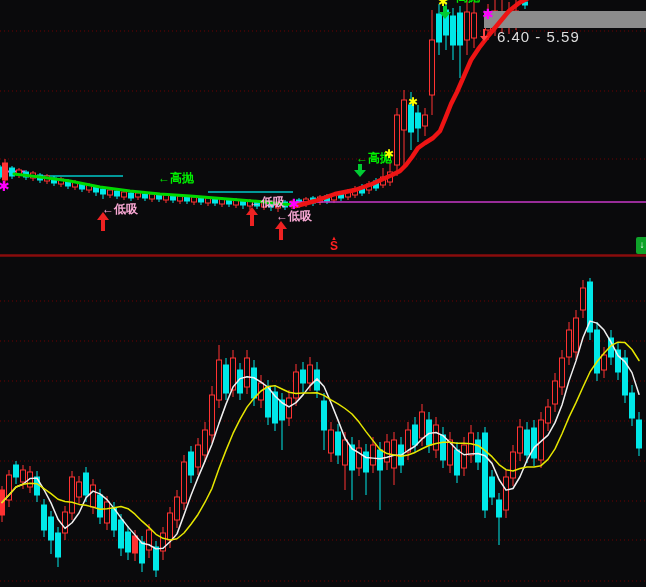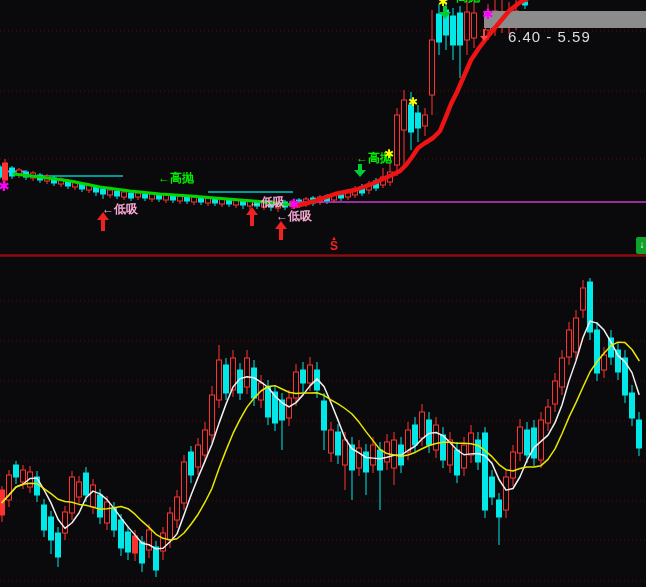--- a/index.html
+++ b/index.html
@@ -392,21 +392,21 @@
       <polyline points="293,202 646,202" fill="none" stroke="#c838c8" stroke-width="1.5" stroke-linecap="round" stroke-linejoin="round"></polyline>
       <polyline points="296,206 315,201 335,194 355,190 372,184 383,179 392,175 400,171 406,165 412,157 418,148 425,143 433,138 440,131 445,119 451,104 457,92 464,76 471,60 479,48 489,35 499,23 509,11 519,3 532,-4" fill="none" stroke="#ee1414" stroke-width="4.5" stroke-linecap="round" stroke-linejoin="round"></polyline>
     </svg>
 
   <span class="ov lbl lbl-green" style="left:158px;top:172px;">←高抛</span>
   <span class="ov lbl lbl-green" style="left:356px;top:152px;">←高抛</span>
   <span class="ov lbl lbl-green" style="left:444px;top:-9px;">←高抛</span>
   <span class="ov lbl lbl-pink" style="left:102px;top:203px;">←低吸</span>
   <span class="ov lbl lbl-pink" style="left:249px;top:196px;">←低吸</span>
   <span class="ov lbl lbl-pink" style="left:276px;top:210px;">←低吸</span>
-  <span class="ov range-lbl" style="left:508px;top:29px;">6.40 - 5.59</span>
+  <span class="ov range-lbl" style="left:497px;top:29px;">6.40 - 5.59</span>
 
   <span class="ov star star-m" style="left:-2px;top:179px;">✱</span>
   <span class="ov star star-m" style="left:288px;top:197px;">✱</span>
   <span class="ov star star-m" style="left:482px;top:7px;">✱</span>
   <span class="ov star star-y" style="left:384px;top:148px;">✱</span>
   <span class="ov star star-y" style="left:408px;top:96px;">✱</span>
   <span class="ov star star-y" style="left:438px;top:-4px;">✱</span>
 
   <div class="ov arr-up" style="left:97px;top:212px;">
       <div class="head"></div>

